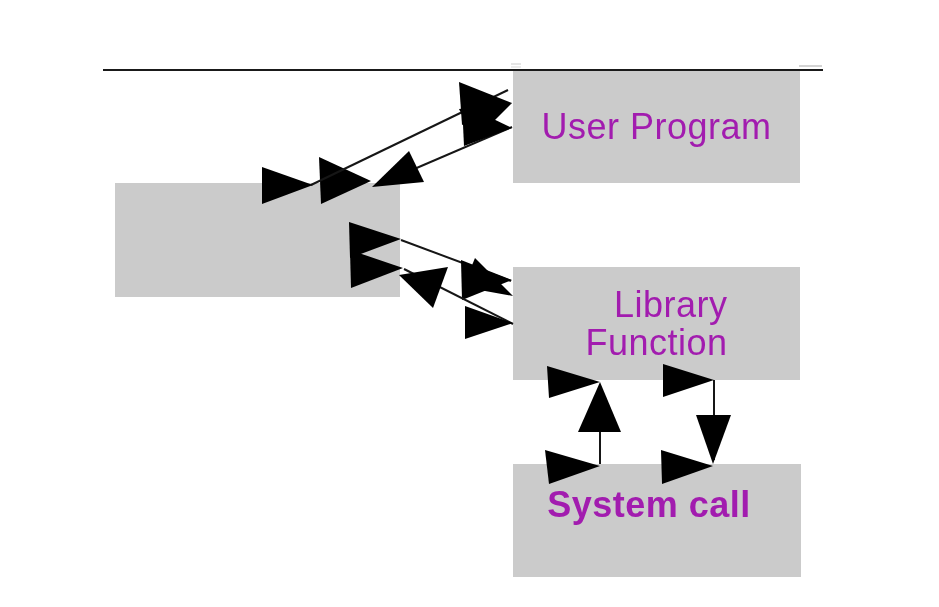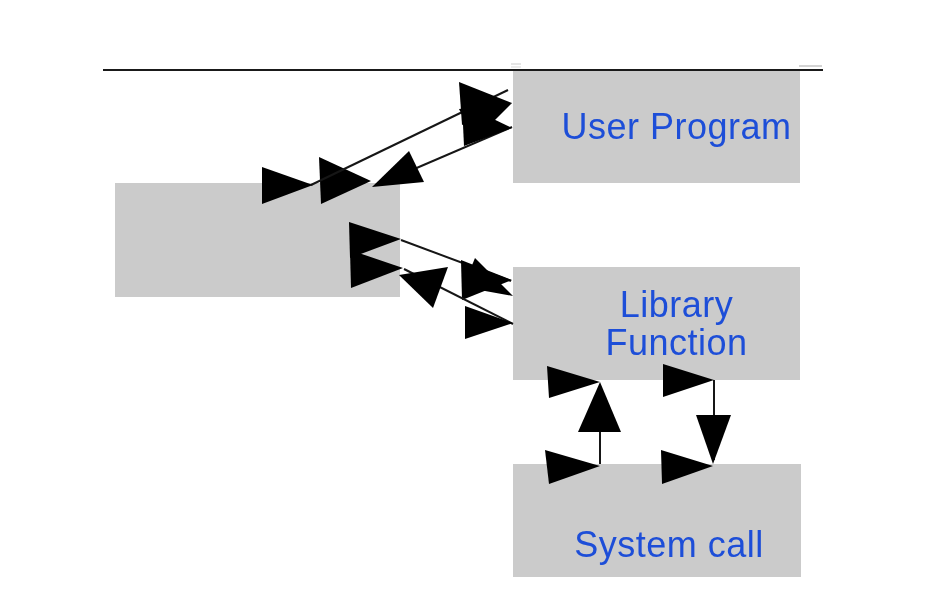--- a/index.html
+++ b/index.html
@@ -8,30 +8,29 @@
     width:939px;height:607px;
     background:#ffffff;
     font-family:"Liberation Sans","DejaVu Sans",sans-serif;
     overflow:hidden;
   }
   .arrow-layer{position:absolute;left:0;top:0;pointer-events:none;}
   .node-label{
     position:absolute;
     display:flex;align-items:center;justify-content:center;
     text-align:center;
-    color:#1d4ed8;
+    color:#a21caf;
     font-size:36px;line-height:38px;
     white-space:pre-line;
     letter-spacing:0.5px;
-    margin-left:20px;
   }
   .lbl-user{left:513px;top:71px;width:287px;height:112px;}
   .lbl-hook{left:115px;top:183px;width:285px;height:114px;}
-  .lbl-lib{left:513px;top:267px;width:287px;height:113px;}
-  .lbl-sys{left:513px;top:488px;width:272px;height:113px;}
+  .lbl-lib{left:513px;top:267px;width:287px;height:113px;text-align:right;}
+  .lbl-sys{left:513px;top:448px;width:272px;height:113px;font-weight:bold;}
 </style>
 </head>
 <body>
 
 <div class="stage">
 
   <svg class="arrow-layer" width="939" height="607" viewBox="0 0 939 607">
 
     <rect x="513" y="71" width="287" height="112" fill="#cbcbcb"></rect>
     <rect x="115" y="183" width="285" height="114" fill="#cbcbcb"></rect>

